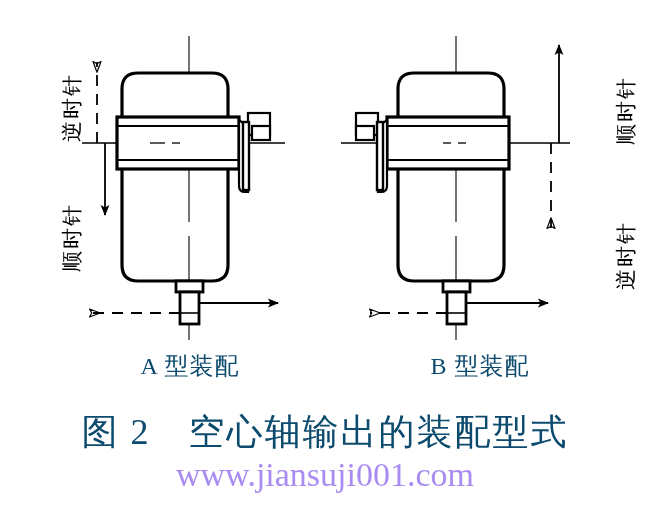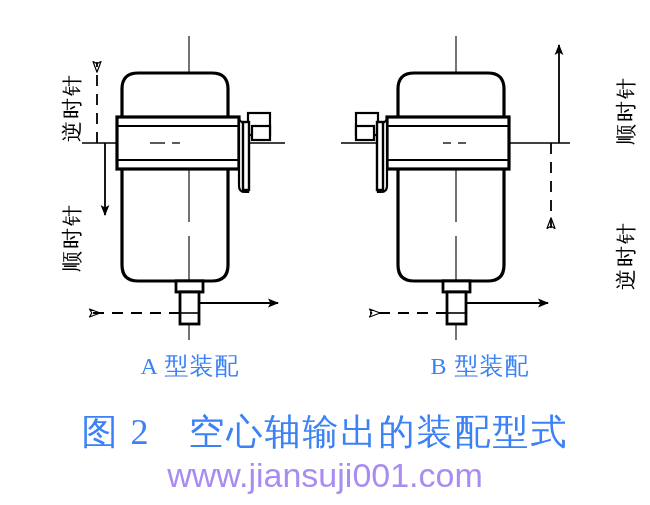--- a/index.html
+++ b/index.html
@@ -34,40 +34,40 @@
     white-space: nowrap;
     transform-origin: 0 0;
   }
   .vlabel.rot-left {
     transform: rotate(-90deg);
   }
   
   .caption {
     position: absolute;
     font-family: "Liberation Serif", "DejaVu Serif", serif;
-    color: #3b82f6;
+    color: #0c4a6e;
     white-space: nowrap;
     text-align: center;
   }
   .type-caption {
     font-size: 24px;
     letter-spacing: 1px;
   }
   .fig-title {
     font-size: 36px;
     letter-spacing: 2px;
     width: 650px;
     left: 0;
   }
   .watermark {
     position: absolute;
     width: 650px;
     left: 0;
     text-align: center;
-    font-family: Liberation Sans, sans-serif;
+    font-family: Liberation Serif, serif;
     font-size: 34px;
     font-weight: 400;
     color: #a98cf2;
     letter-spacing: 0px;
     white-space: nowrap;
   }
 </style>
 </head>
 <body>
 

